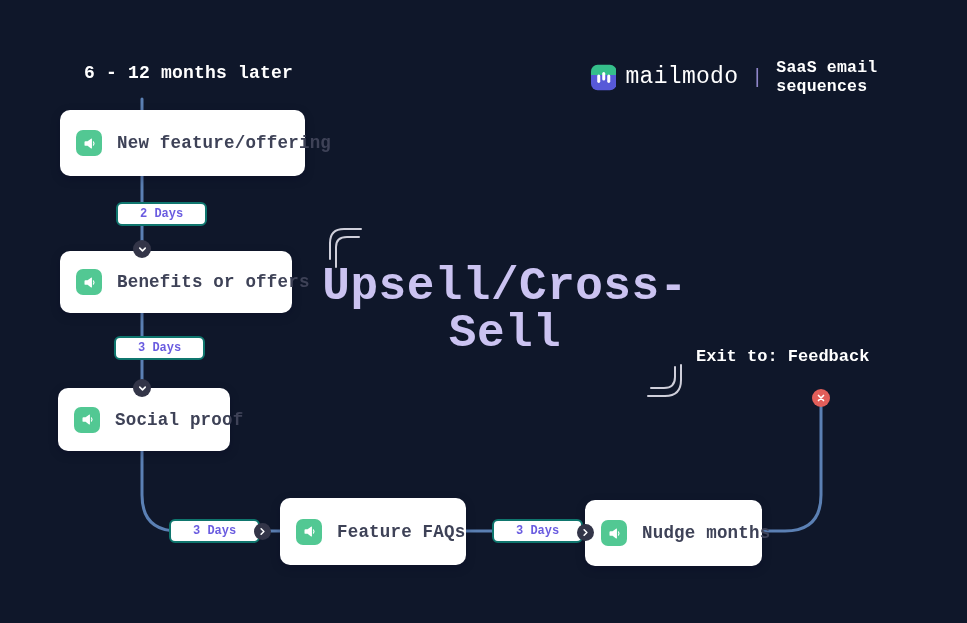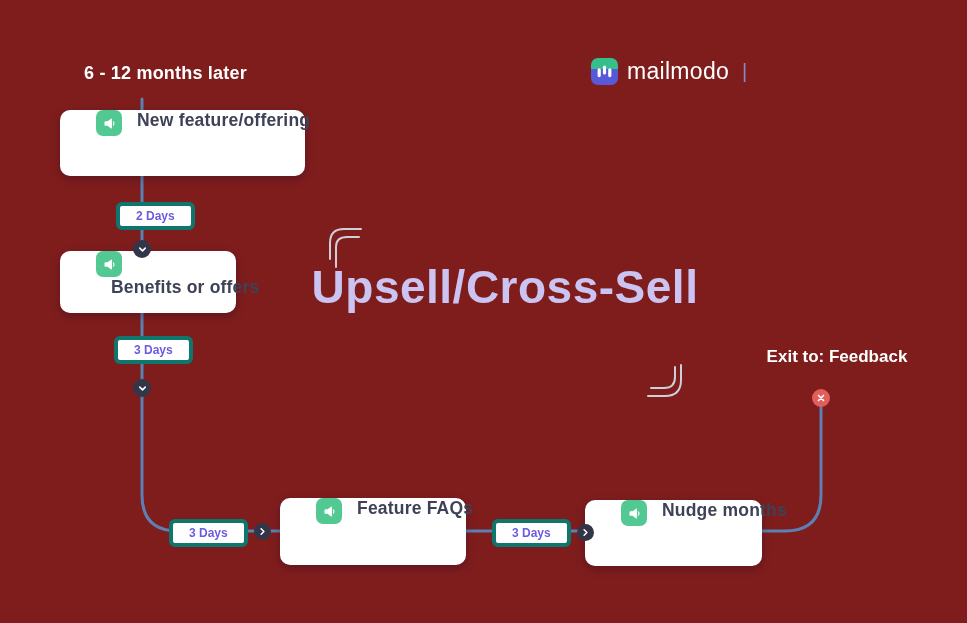--- a/index.html
+++ b/index.html
@@ -1,49 +1,49 @@
 <!DOCTYPE html>
 <html><head>
 <meta charset="utf-8">
 <style>
   html,body { margin:0; padding:0; }
   .stage {
     position:relative; width:967px; height:623px;
-    background:#7f1d1d; overflow:hidden;
-    font-family:Liberation Sans, sans-serif;
+    background:#0f172a; overflow:hidden;
+    font-family:Liberation Mono, monospace;
   }
   svg.layer { position:absolute; left:0; top:0; }
   .timeline-label { position:absolute; left:84px; top:63px; color:#ffffff; font-size:18px; font-weight:bold; letter-spacing:.2px; }
   .brand { position:absolute; left:591px; top:58px; display:flex; align-items:center;justify-content:flex-end; }
   .brand-name { color:#ffffff; font-size:23px; margin-left:9px; letter-spacing:.3px; }
   .brand-sep { color:#8f86c9; font-size:20px; margin:0 13px; font-weight:normal; }
   .brand-tag { color:#ffffff; font-size:16.5px; font-weight:bold; letter-spacing:.2px; }
   .card {
     position:absolute; background:#ffffff; border-radius:10px;
-    display:flex; align-items:flex-start; padding-left:36px; box-sizing:border-box;
+    display:flex; align-items:center; padding-left:16px; box-sizing:border-box;
     box-shadow:0 3px 10px rgba(8,4,35,.28);
   }
   .nicon {
     width:26px; height:26px; border-radius:7px; background:#52c893;
     display:flex; align-items:center; justify-content:center; flex:0 0 auto;
   }
   .clabel { font-size:17.5px; font-weight:bold; color:#3e4257; margin-left:15px; white-space:nowrap; letter-spacing:.2px; }
   .badge {
-    position:absolute; background:#ffffff; border:4px solid #0f766e; border-radius:6px;
-    color:#6a5ce0; font-size:12px; font-weight:bold; padding:2px 16px; line-height:16px; white-space:nowrap;
+    position:absolute; background:#ffffff; border:2px solid #0f766e; border-radius:6px;
+    color:#6a5ce0; font-size:12px; font-weight:bold; padding:2px 22px; line-height:16px; white-space:nowrap;
   }
   .stepdot {
     position:absolute; width:18px; height:18px; border-radius:50%; background:#333548;
     display:flex; align-items:center; justify-content:center;
   }
   .stepdot.small { width:17px; height:17px; }
   .stepdot.exit { background:#e15e5a; }
   .title { position:absolute; left:295px; top:264px; width:420px; text-align:center;
     color:#cbc3f1; font-size:46px; font-weight:bold; line-height:47px; letter-spacing:.5px; }
-  .exit-label { position:absolute; left:737px; top:347px; width:200px; text-align:center;
+  .exit-label { position:absolute; left:696px; top:347px; width:200px; text-align:left;
     color:#ffffff; font-size:17px; font-weight:bold; }
 </style>
 </head>
 <body>
 
 <div class="stage">
 
   <svg class="layer" width="967" height="623" viewBox="0 0 967 623">
     <path d="M142 99 V495 Q142 531 178 531 H785 Q821 531 821 495 V407" fill="none" stroke="#5b80b4" stroke-width="3" stroke-linecap="round"></path>
     <g stroke="#cfcfda" stroke-width="2" fill="none" stroke-linecap="round">
@@ -68,48 +68,58 @@
             <stop offset="1" stop-color="#5759d8"></stop>
         </linearGradient>
       </defs>
       <rect width="27" height="27" rx="7" fill="url(#mmg)"></rect>
       <rect x="6.6" y="10.2" width="3.2" height="9" rx="1.6" fill="#ffffff"></rect>
       <rect x="11.9" y="7.6" width="3.2" height="9" rx="1.6" fill="#ffffff"></rect>
       <rect x="17.2" y="10.2" width="3.2" height="9" rx="1.6" fill="#ffffff"></rect>
     </svg>
     <span class="brand-name">mailmodo</span>
     <span class="brand-sep">|</span>
+    <span class="brand-tag">SaaS email sequences</span>
   </div>
 
   <div class="title">
     <div>Upsell/Cross-Sell</div>
   </div>
 
   <div class="exit-label">Exit to: Feedback</div>
 
   <div class="card" style="left:60px;top:110px;width:245px;height:66px;">
     <span class="nicon">
       <svg width="15" height="15" viewBox="0 0 24 24">
           <path fill="#fff" d="M14.5 4.2 8.9 8.3H5.5A1.5 1.5 0 0 0 4 9.8v4.4a1.5 1.5 0 0 0 1.5 1.5h3.4l5.6 4.1a.9.9 0 0 0 1.4-.7V4.9a.9.9 0 0 0-1.4-.7z"></path>
           <path fill="none" stroke="#fff" stroke-width="1.8" stroke-linecap="round" d="M18.3 9.5a4.2 4.2 0 0 1 0 5"></path>
         </svg>
     </span>
     <span class="clabel">New feature/offering</span>
   </div>
 
-  <div class="card" style="left:60px;top:251px;width:176px;height:62px;flex-direction:column;">
+  <div class="card" style="left:60px;top:251px;width:232px;height:62px;">
     <span class="nicon">
       <svg width="15" height="15" viewBox="0 0 24 24">
           <path fill="#fff" d="M14.5 4.2 8.9 8.3H5.5A1.5 1.5 0 0 0 4 9.8v4.4a1.5 1.5 0 0 0 1.5 1.5h3.4l5.6 4.1a.9.9 0 0 0 1.4-.7V4.9a.9.9 0 0 0-1.4-.7z"></path>
           <path fill="none" stroke="#fff" stroke-width="1.8" stroke-linecap="round" d="M18.3 9.5a4.2 4.2 0 0 1 0 5"></path>
         </svg>
     </span>
     <span class="clabel">Benefits or offers</span>
   </div>
 
+  <div class="card" style="left:58px;top:388px;width:172px;height:63px;">
+    <span class="nicon">
+      <svg width="15" height="15" viewBox="0 0 24 24">
+          <path fill="#fff" d="M14.5 4.2 8.9 8.3H5.5A1.5 1.5 0 0 0 4 9.8v4.4a1.5 1.5 0 0 0 1.5 1.5h3.4l5.6 4.1a.9.9 0 0 0 1.4-.7V4.9a.9.9 0 0 0-1.4-.7z"></path>
+          <path fill="none" stroke="#fff" stroke-width="1.8" stroke-linecap="round" d="M18.3 9.5a4.2 4.2 0 0 1 0 5"></path>
+        </svg>
+    </span>
+    <span class="clabel">Social proof</span>
+  </div>
 
   <div class="card" style="left:280px;top:498px;width:186px;height:67px;">
     <span class="nicon">
       <svg width="15" height="15" viewBox="0 0 24 24">
           <path fill="#fff" d="M14.5 4.2 8.9 8.3H5.5A1.5 1.5 0 0 0 4 9.8v4.4a1.5 1.5 0 0 0 1.5 1.5h3.4l5.6 4.1a.9.9 0 0 0 1.4-.7V4.9a.9.9 0 0 0-1.4-.7z"></path>
           <path fill="none" stroke="#fff" stroke-width="1.8" stroke-linecap="round" d="M18.3 9.5a4.2 4.2 0 0 1 0 5"></path>
         </svg>
     </span>
     <span class="clabel">Feature FAQs</span>
   </div>

